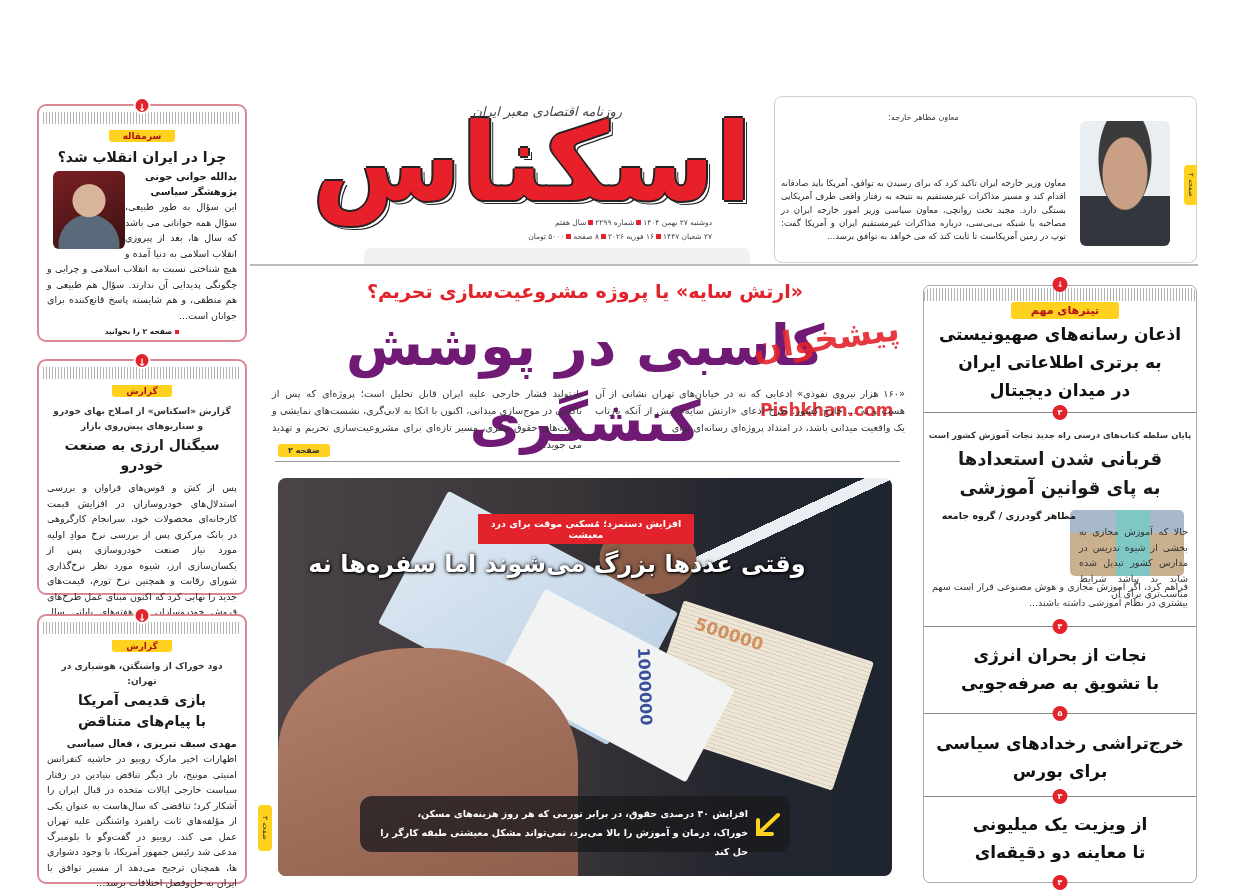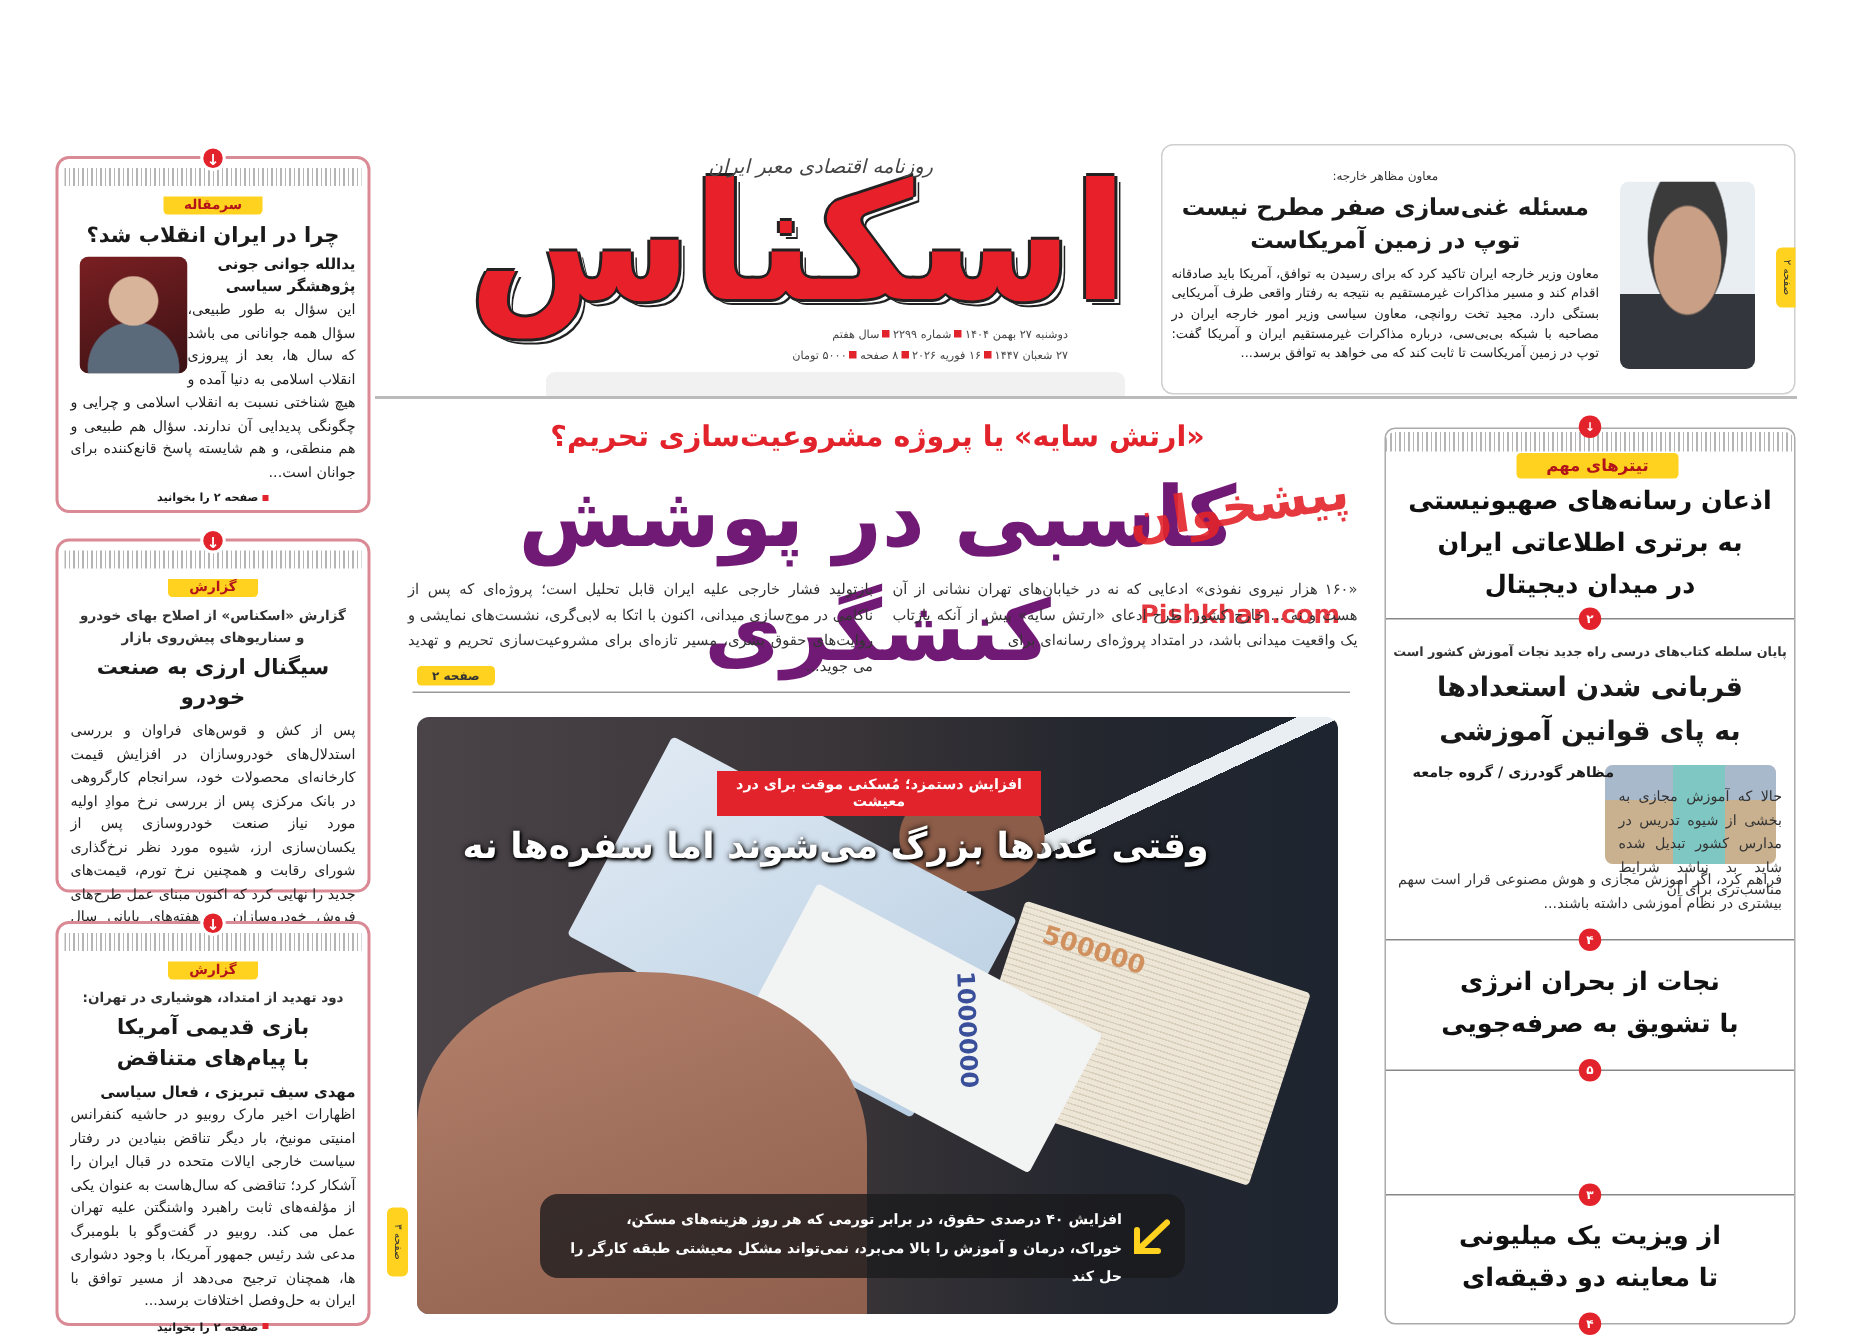--- a/index.html
+++ b/index.html
@@ -156,21 +156,21 @@
   <div class="lkicker">و سناریوهای پیش‌روی بازار</div>
   <div class="lbig">سیگنال ارزی به صنعت خودرو</div>
   <div class="lbody">پس از کش و قوس‌های فراوان و بررسی استدلال‌های خودروسازان در افزایش قیمت کارخانه‌ای محصولات خود، سرانجام کارگروهی در بانک مرکزی پس از بررسی نرخ موادِ اولیه مورد نیاز صنعت خودروسازی پس از یکسان‌سازی ارز، شیوه مورد نظر نرخ‌گذاری شورای رقابت و همچنین نرخ تورم، قیمت‌های جدید را نهایی کرد که اکنون مبنای عمل طرح‌های فروش خودروسازان در هفته‌های پایانی سال قرار گرفته است...</div>
   <div class="more"><span class="dot"></span><span>صفحه ۶ را بخوانید</span></div>
 </div>
 
 <div class="lbox" style="top:614px; height:270px;">
   <div class="pin">↓</div>
   <div class="hatch"></div>
   <div class="tag">گزارش</div>
-  <div class="lkicker" style="margin-top:6px">دود تهدید از امتداد، هوشیاری در تهران:</div>
+  <div class="lkicker" style="margin-top:6px">دود خوراک از واشنگتن، هوشیاری در تهران:</div>
   <div class="lbig" style="margin-bottom:0">بازی قدیمی آمریکا</div>
   <div class="lbig">با پیام‌های متناقض</div>
   <div class="lauthor">مهدی سیف تبریزی ، فعال سیاسی</div>
   <div class="lbody">اظهارات اخیر مارک روبیو در حاشیه کنفرانس امنیتی مونیخ، بار دیگر تناقض بنیادین در رفتار سیاست خارجی ایالات متحده در قبال ایران را آشکار کرد؛ تناقضی که سال‌هاست به عنوان یکی از مؤلفه‌های ثابت راهبرد واشنگتن علیه تهران عمل می کند. روبیو در گفت‌وگو با بلومبرگ مدعی شد رئیس جمهور آمریکا، با وجود دشواری ها، همچنان ترجیح می‌دهد از مسیر توافق با ایران به حل‌وفصل اختلافات برسد...</div>
   <div class="more"><span class="dot"></span><span>صفحه ۲ را بخوانید</span></div>
 </div>
 
 <div class="masthead">
   <div class="logo">اسکناس</div>
   <div class="tagline">روزنامه اقتصادی معبر ایران</div>
@@ -182,24 +182,20 @@
       <span>۲۷ شعبان ۱۴۴۷</span><span class="sep"></span><span>۱۶ فوریه ۲۰۲۶</span><span class="sep"></span><span>۸ صفحه</span><span class="sep"></span><span>۵۰۰۰ تومان</span>
     </div>
   </div>
   <div class="mast-gray"></div>
 </div>
 
 <div class="topnews">
   <div class="photo"></div>
   <div class="pagetab">صفحه ۲</div>
   <div class="kicker">معاون مظاهر خارجه:</div>
-  <div class="head">
-    <div>مسئله غنی‌سازی صفر مطرح نیست</div>
-    <div>توپ در زمین آمریکاست</div>
-  </div>
   <div class="body">معاون وزیر خارجه ایران تاکید کرد که برای رسیدن به توافق، آمریکا باید صادقانه اقدام کند و مسیر مذاکرات غیرمستقیم به نتیجه به رفتار واقعی طرف آمریکایی بستگی دارد. مجید تخت روانچی، معاون سیاسی وزیر امور خارجه ایران در مصاحبه با شبکه بی‌بی‌سی، درباره مذاکرات غیرمستقیم ایران و آمریکا گفت: توپ در زمین آمریکاست تا ثابت کند که می خواهد به توافق برسد...</div>
 </div>
 
 <div class="rule-top"></div>
 <div class="center-kicker">«ارتش سایه» یا پروژه مشروعیت‌سازی تحریم؟</div>
 <div class="center-head">کاسبی در پوشش کنشگری</div>
 <div class="watermark-fa">پیشخوان</div>
 <div class="watermark-en">Pishkhan.com</div>
 <div class="center-col r">«۱۶۰ هزار نیروی نفوذی» ادعایی که نه در خیابان‌های تهران نشانی از آن هست و نه ... خارج کشور. طرح ادعای «ارتش سایه» بیش از آنکه بازتاب یک واقعیت میدانی باشد، در امتداد پروژه‌ای رسانه‌ای برای</div>
 <div class="center-col l">بازتولید فشار خارجی علیه ایران قابل تحلیل است؛ پروژه‌ای که پس از ناکامی در موج‌سازی میدانی، اکنون با اتکا به لابی‌گری، نشست‌های نمایشی و روایت‌های حقوق بشری، مسیر تازه‌ای برای مشروعیت‌سازی تحریم و تهدید می جوید...</div>
@@ -253,20 +249,24 @@
   <div class="rsep" style="top:340px"></div>
   <div class="rpin" style="top:333px">۴</div>
 
   <div class="rsec" style="top:355px;">
     <div class="rhead">نجات از بحران انرژی</div>
     <div class="rhead">با تشویق به صرفه‌جویی</div>
   </div>
   <div class="rsep" style="top:427px"></div>
   <div class="rpin" style="top:420px">۵</div>
 
+  <div class="rsec" style="top:443px;">
+    <div class="rhead">خرج‌تراشی رخدادهای سیاسی</div>
+    <div class="rhead">برای بورس</div>
+  </div>
   <div class="rsep" style="top:510px"></div>
   <div class="rpin" style="top:503px">۳</div>
 
   <div class="rsec" style="top:524px;">
     <div class="rhead">از ویزیت یک میلیونی</div>
     <div class="rhead">تا معاینه دو دقیقه‌ای</div>
   </div>
   <div class="rpin" style="top:589px">۴</div>
 </div>
 

